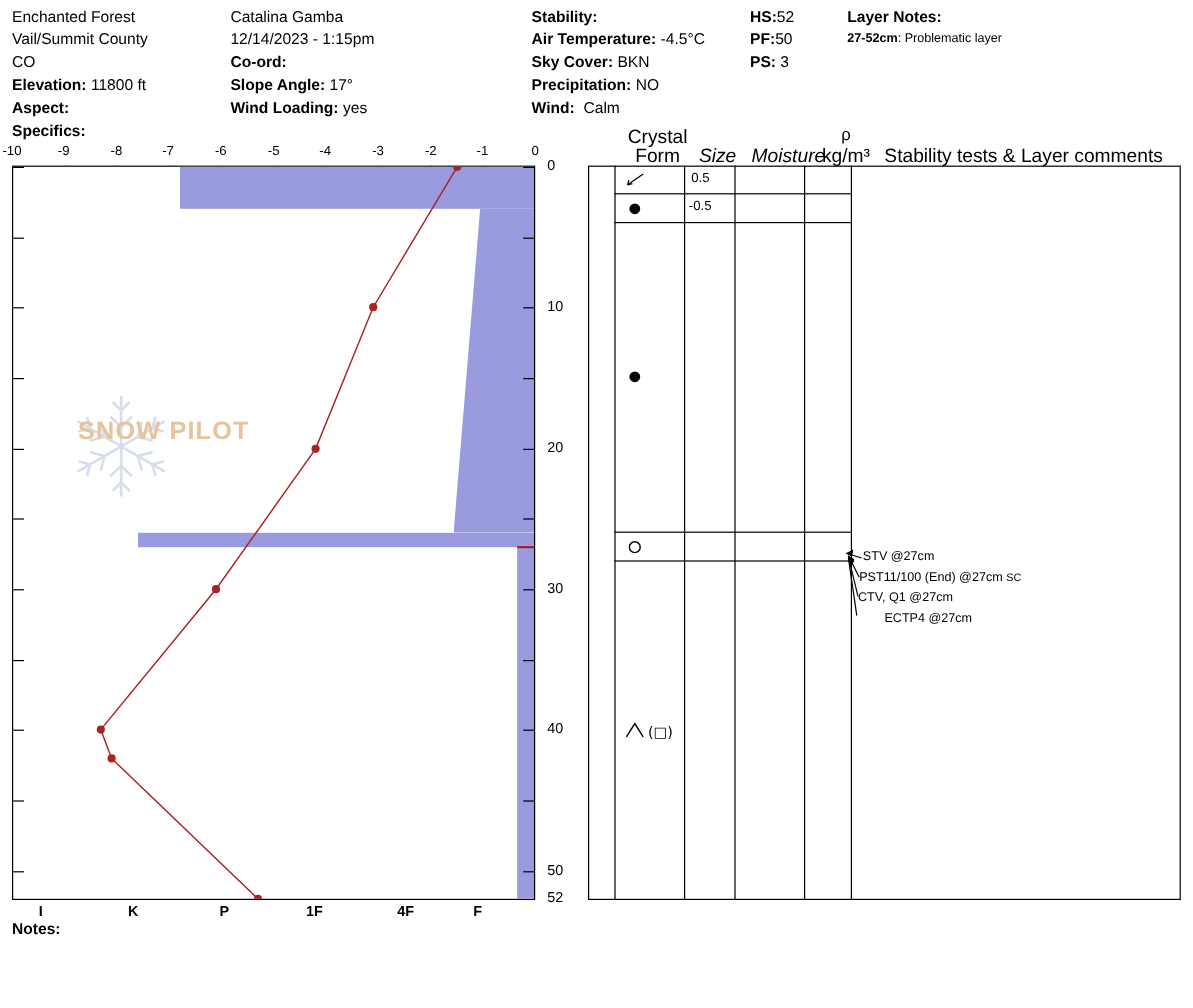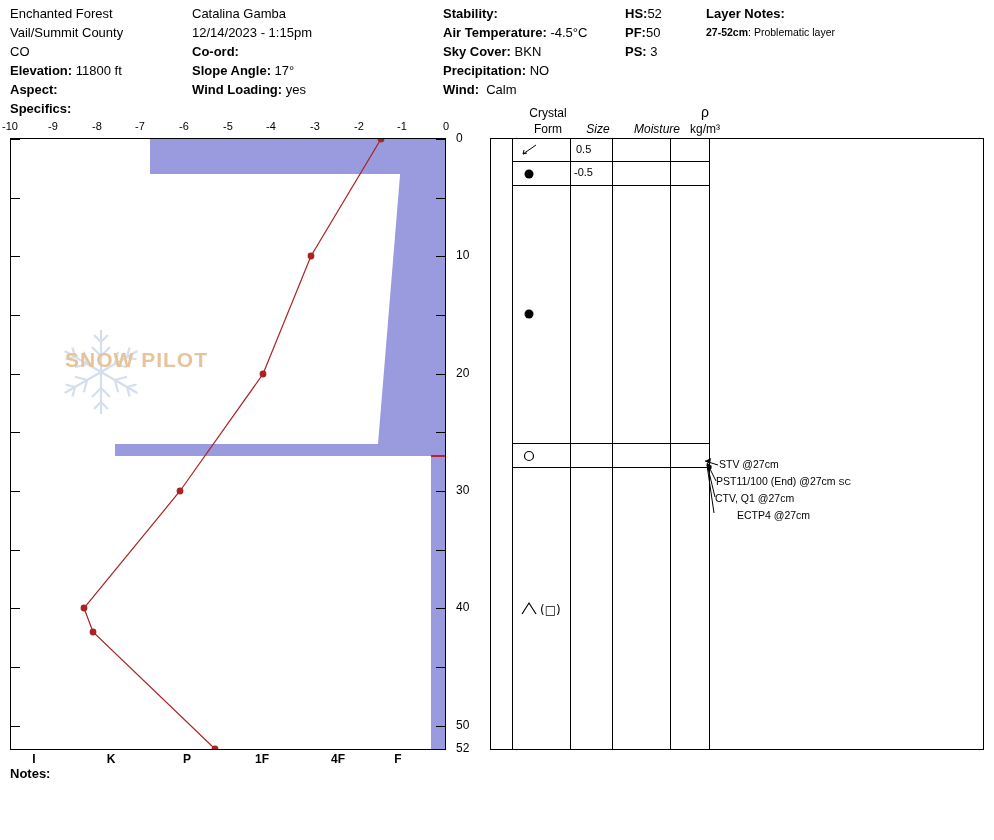--- a/index.html
+++ b/index.html
@@ -67,21 +67,21 @@
   }
 
   
   .ctable { position: absolute; left: 490px; top: 138px; width: 588px; height: 612px; }
   .ct-col { position: absolute; top: 0; height: 612px; border-left: 1px solid #000; }
   .ct-outer { position: absolute; left: 0; top: 0; width: 494px; height: 612px; border: 1px solid #000; border-left: 1px solid #000; }
   .ct-rowline { position: absolute; height: 1px; background: #000; }
   .cell-text { position: absolute; font-size: 11px; }
 
   .ct-head-area { position: absolute; left: 490px; top: 106px; width: 494px; height: 32px; }
-  .hcap { position: absolute; font-size: 12px; text-align: center; }
+  .hcap { position: absolute; font-size: 16px; text-align: center; }
 
   
   .stab-lbl { position: absolute; font-size: 10.5px; white-space: nowrap; }
   .stab-lbl .sc { font-size: 9px; }
 
   .notes { position: absolute; left: 10px; top: 766px; font-size: 13px; font-weight: bold; }
 </style>
 </head>
 <body>
 
@@ -234,20 +234,21 @@
     <div class="depth-lbl" style="top:603px">52</div>
   </div>
 
   <div class="ct-head-area">
     <div class="hcap" style="left:14px; top:0px; width:88px;">Crystal</div>
     <div class="hcap" style="left:14px; top:16px; width:88px;">Form</div>
     <div class="hcap" style="left:80px; top:16px; width:56px;font-style:italic;">Size</div>
     <div class="hcap" style="left:122px; top:16px; width:90px;font-style:italic;">Moisture</div>
     <div class="hcap" style="left:180px; top:-2px; width:70px; font-size:14px;">ρ</div>
     <div class="hcap" style="left:180px; top:16px; width:70px;">kg/m³</div>
+    <div class="hcap" style="left:232px; top:16px; width:262px;">Stability tests &amp; Layer comments</div>
   </div>
 
   <div class="ctable">
     <div class="ct-outer"></div>
 
     <div class="ct-col" style="left:22px;"></div>
     <div class="ct-col" style="left:80px;"></div>
     <div class="ct-col" style="left:122px;"></div>
     <div class="ct-col" style="left:180px;"></div>
     <div class="ct-col" style="left:219px;"></div>

